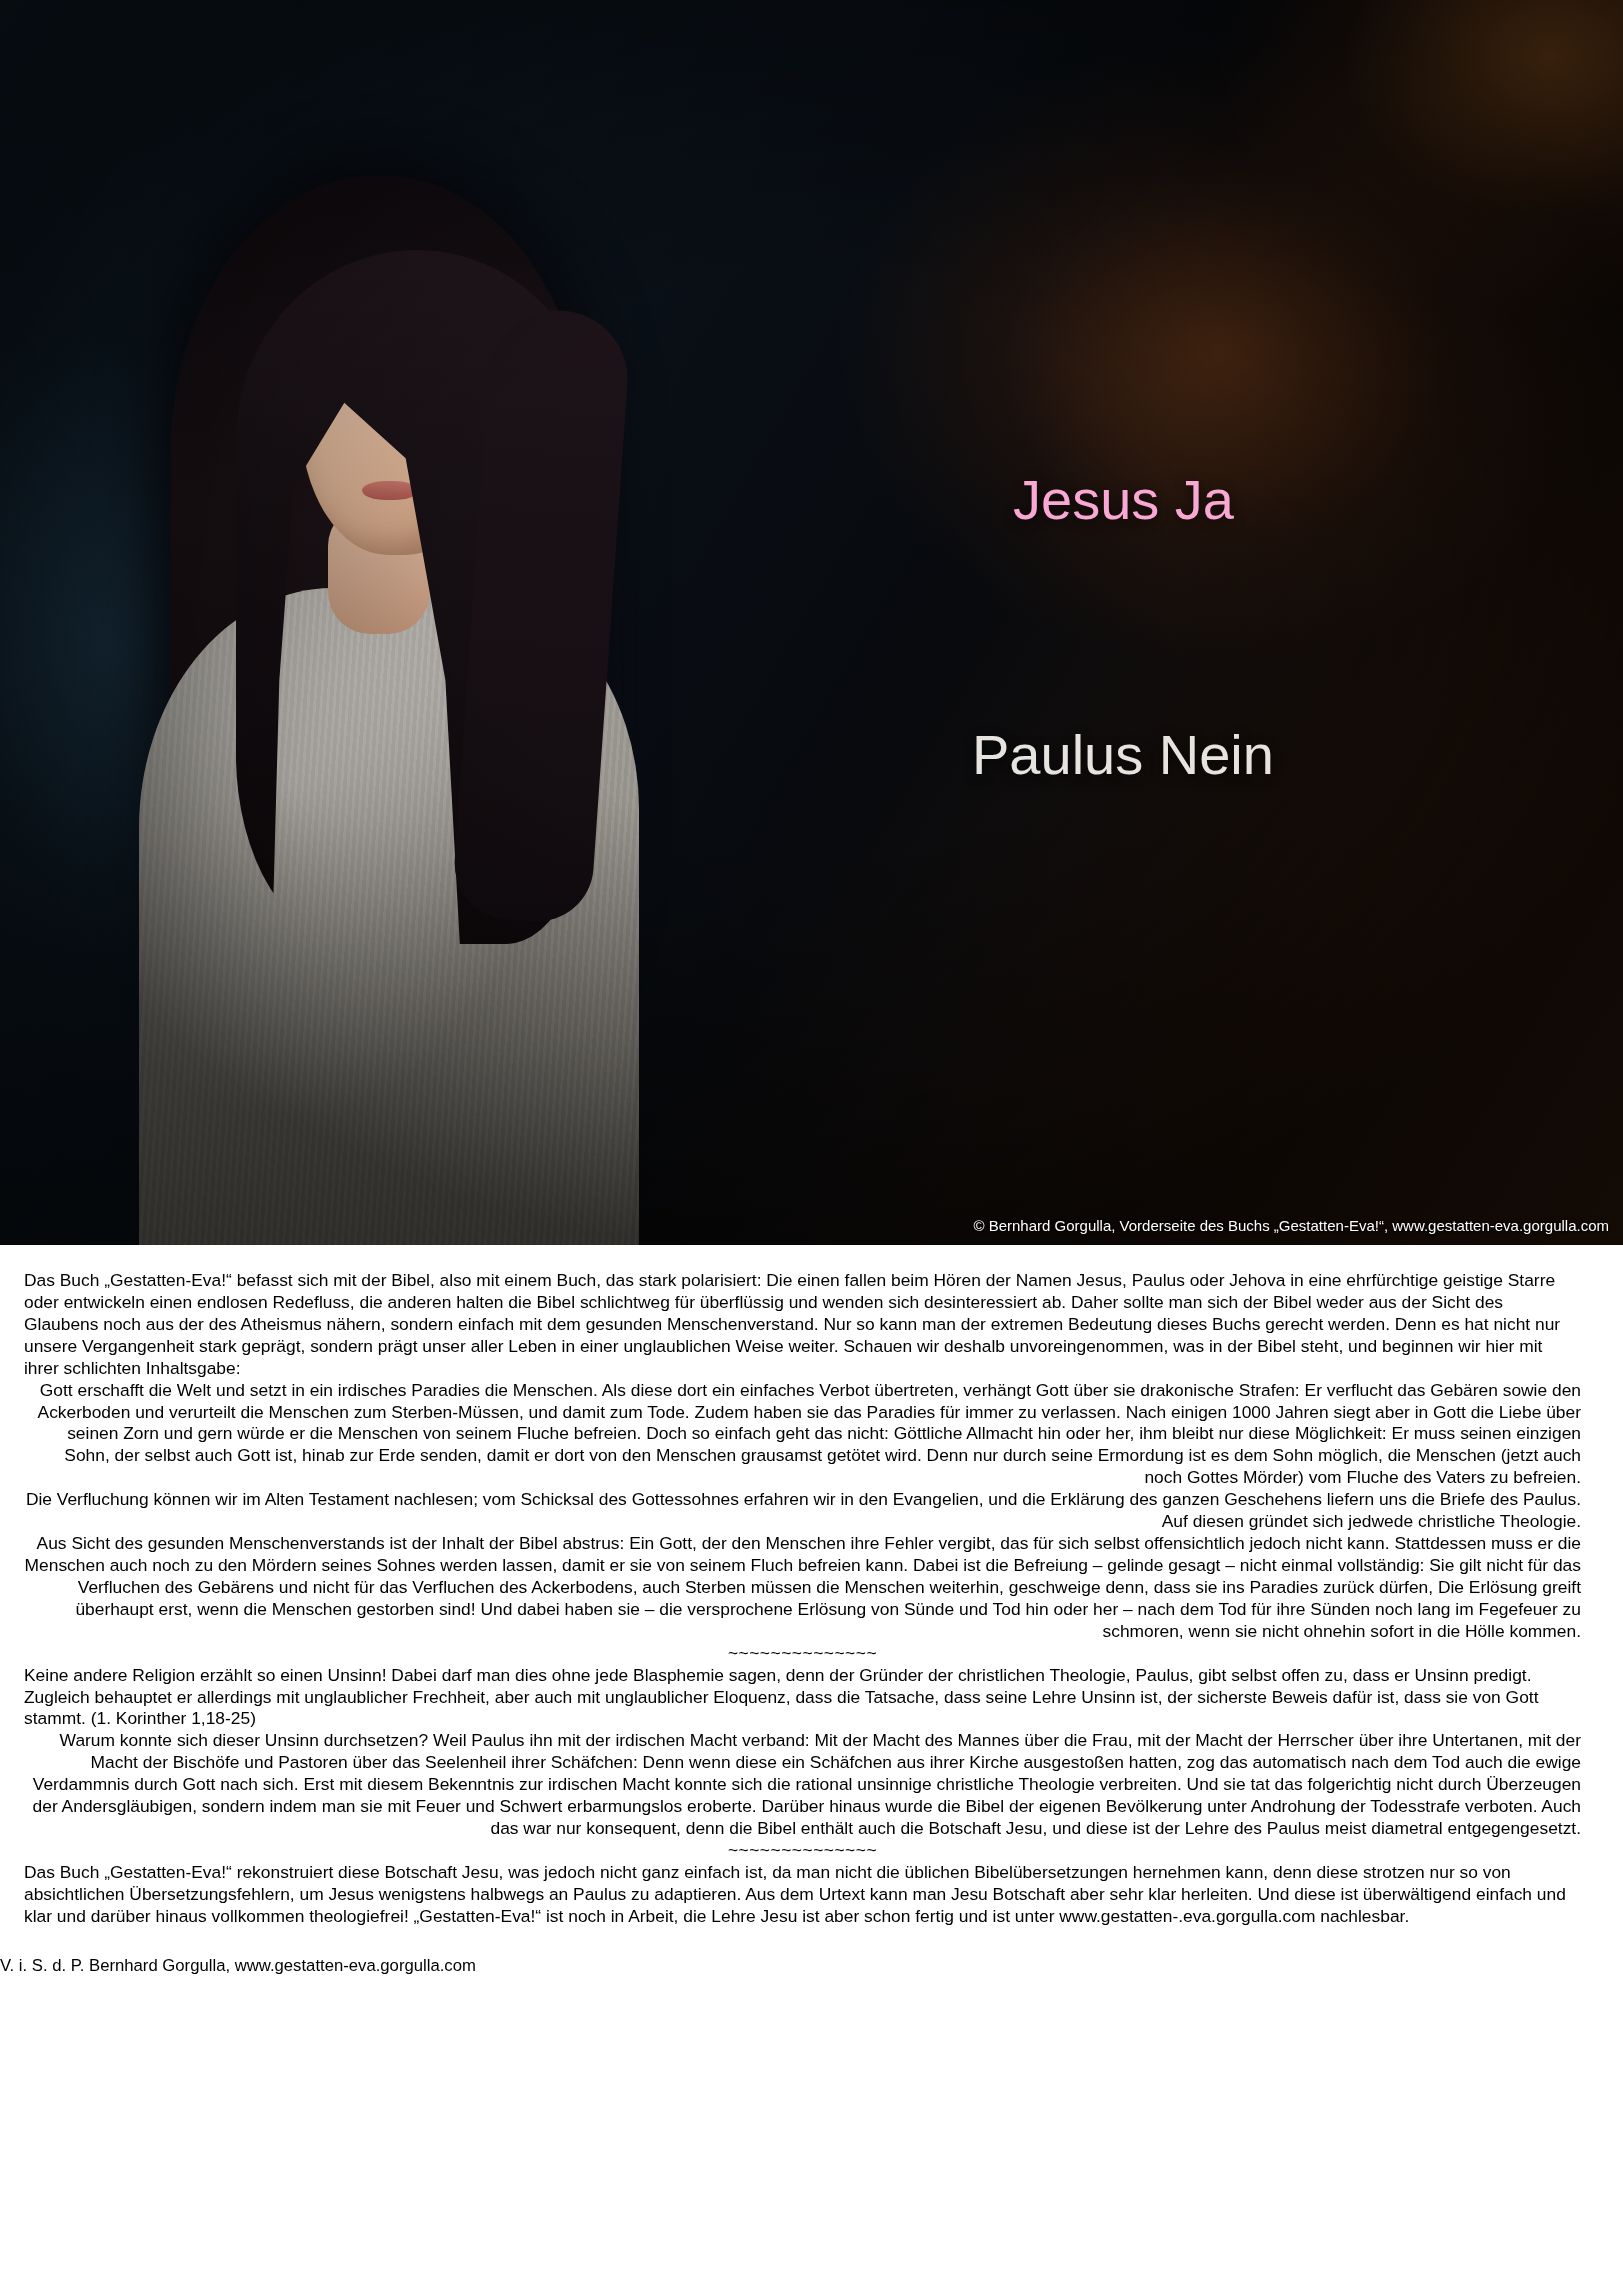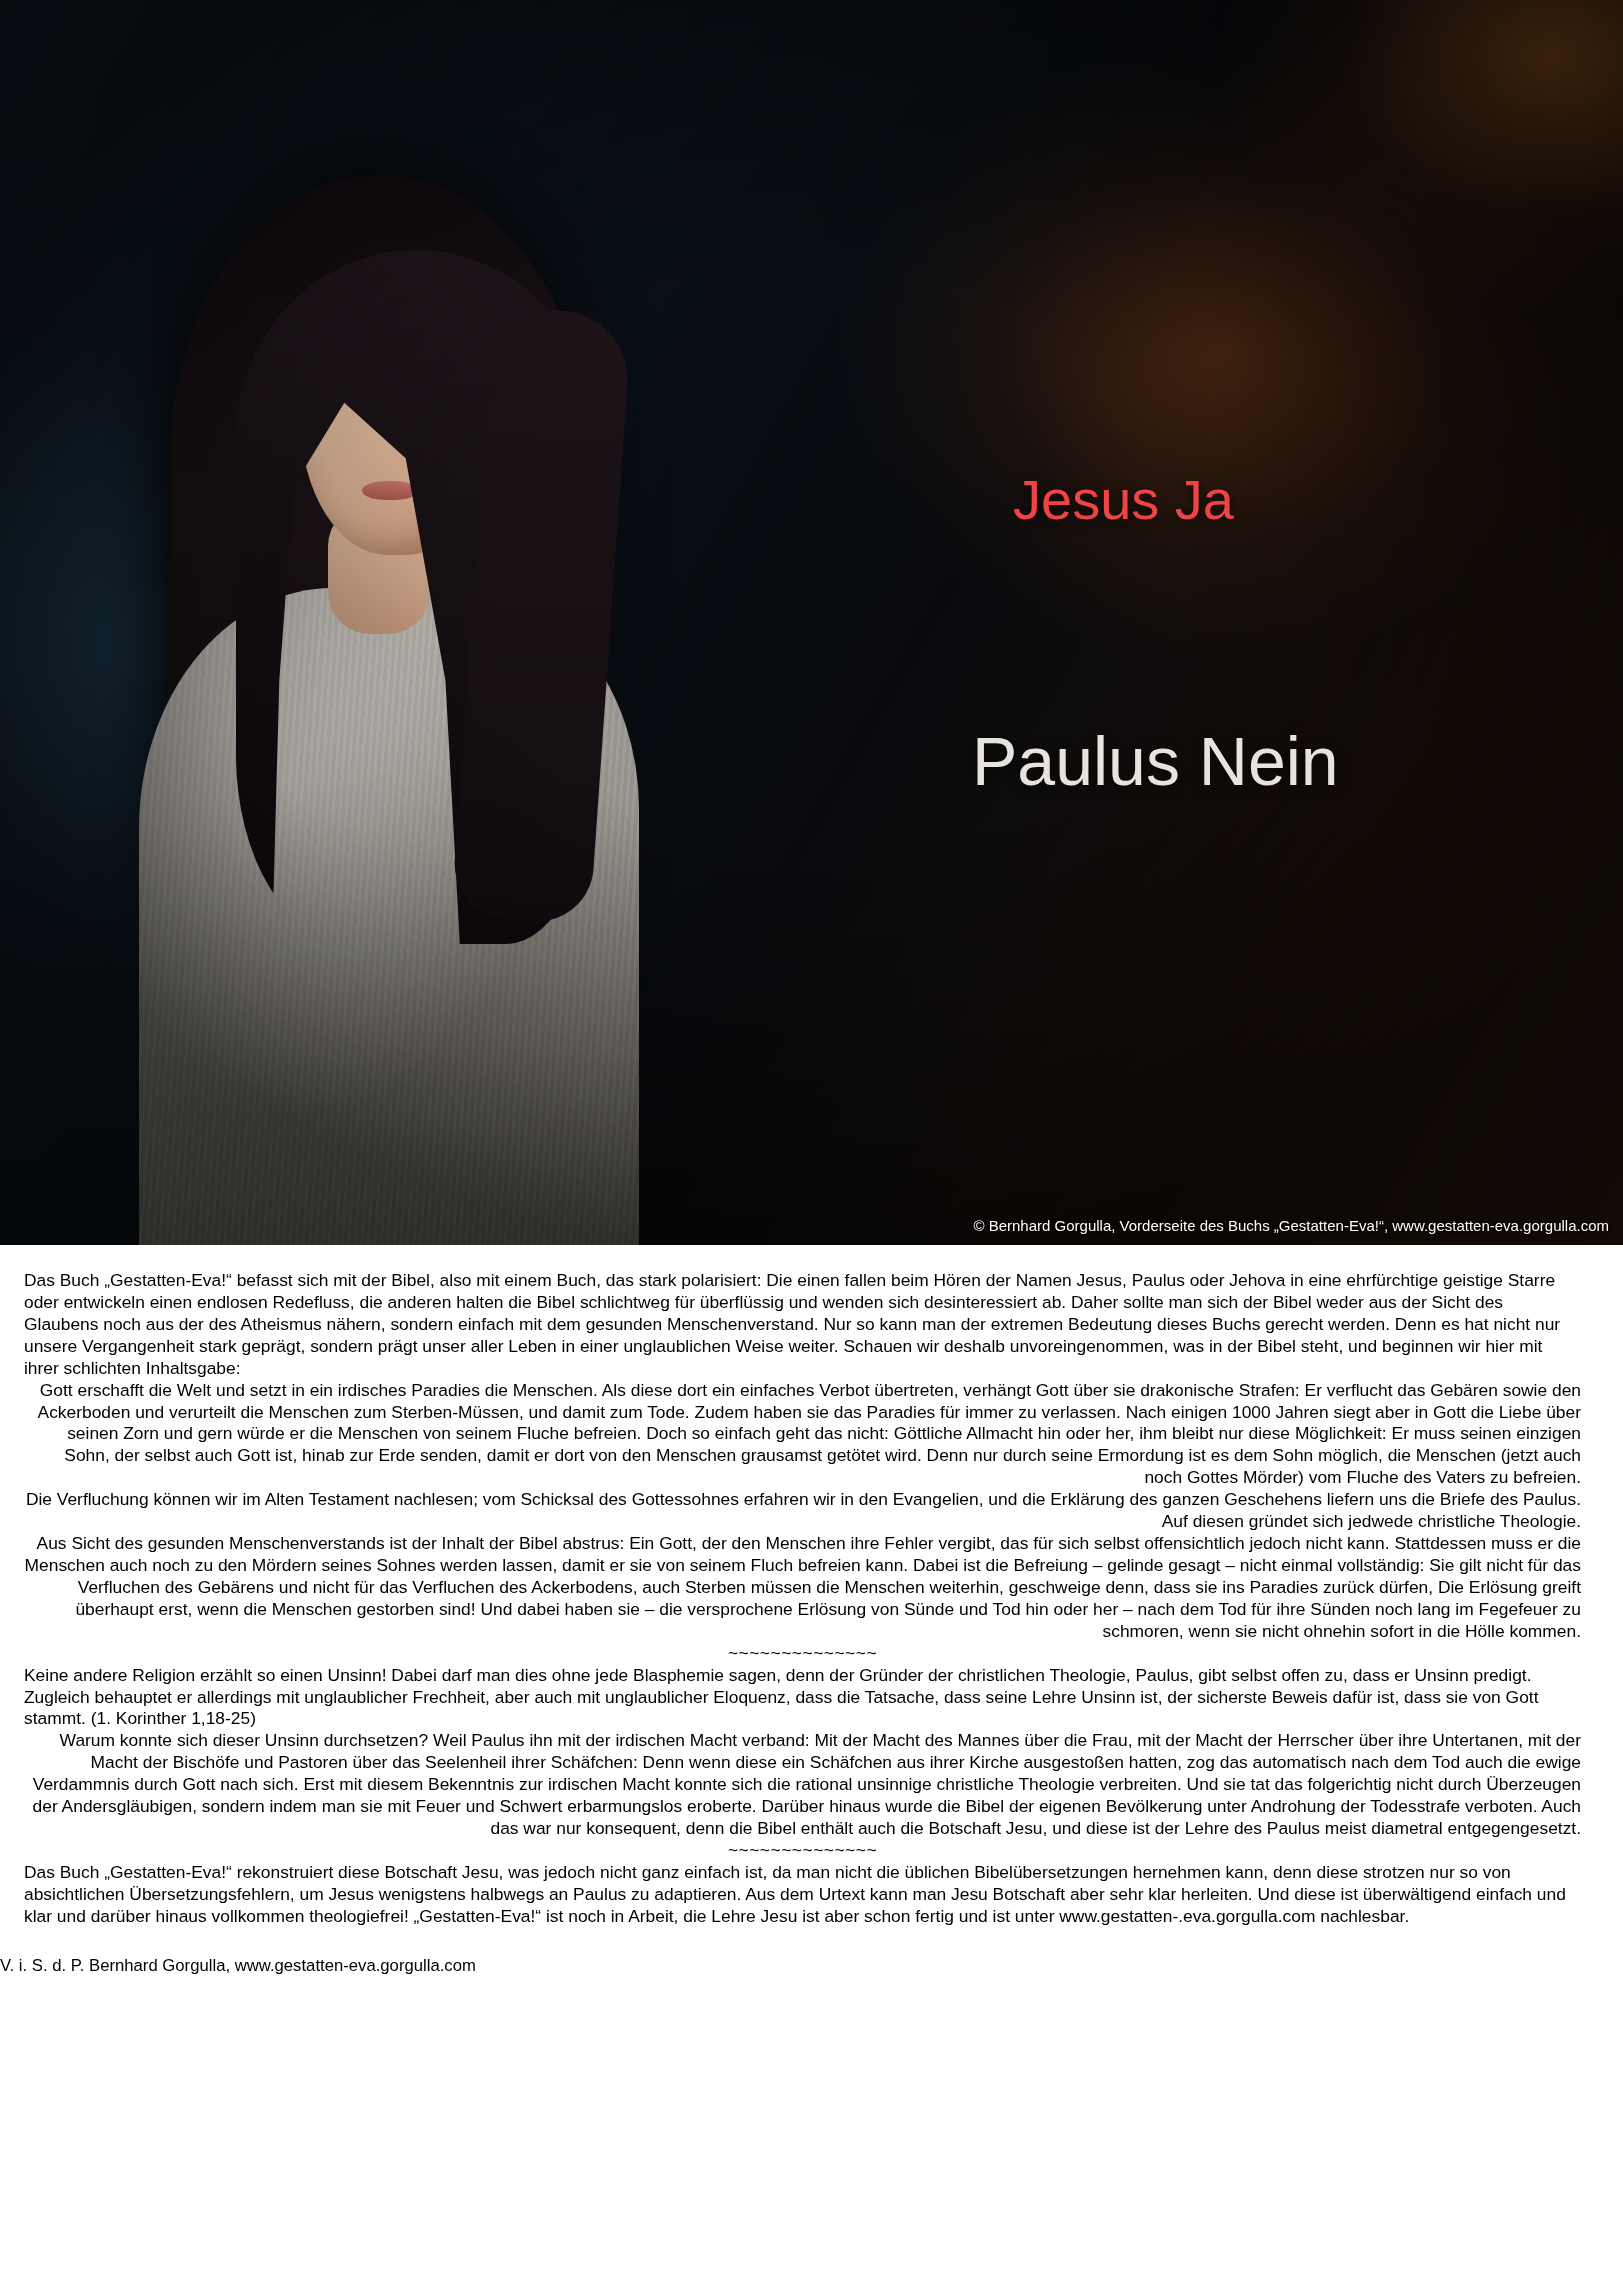--- a/index.html
+++ b/index.html
@@ -124,28 +124,28 @@
     font-weight: bold;
     color: #ddd8d4;
     letter-spacing: -0.9px;
     text-shadow: 0 2.8px 14px rgba(0,0,0,0.55);
   }
   .hero-sub1 {
     position: absolute;
     left: 1013px;
     top: 467px;
     font-size: 56px;
-    color: #ef4444;
+    color: #f9a8d4;
     text-shadow: 0 1.9px 10.2px rgba(0,0,0,0.6);
   }
   .hero-sub2 {
     position: absolute;
     left: 972px;
     top: 722px;
-    font-size: 68px;
+    font-size: 56px;
     color: #e7e3df;
     text-shadow: 0 1.9px 10.2px rgba(0,0,0,0.6);
   }
   .hero-credit {
     position: absolute;
     right: 14px;
     bottom: 11px;
     font-size: 15px;
     color: #ffffff;
     text-shadow: 0 0.9px 2.8px rgba(0,0,0,0.9);

